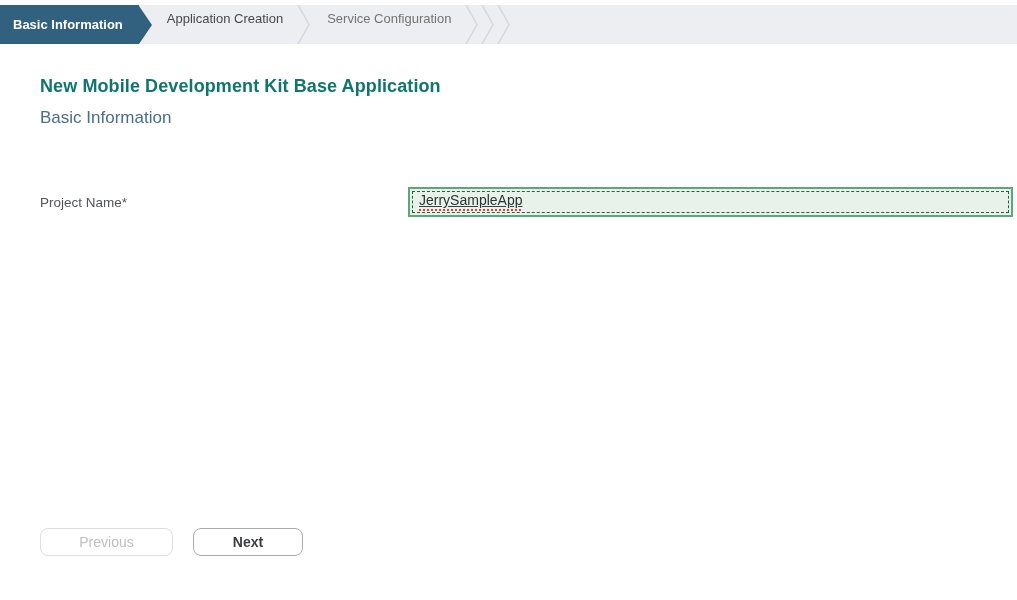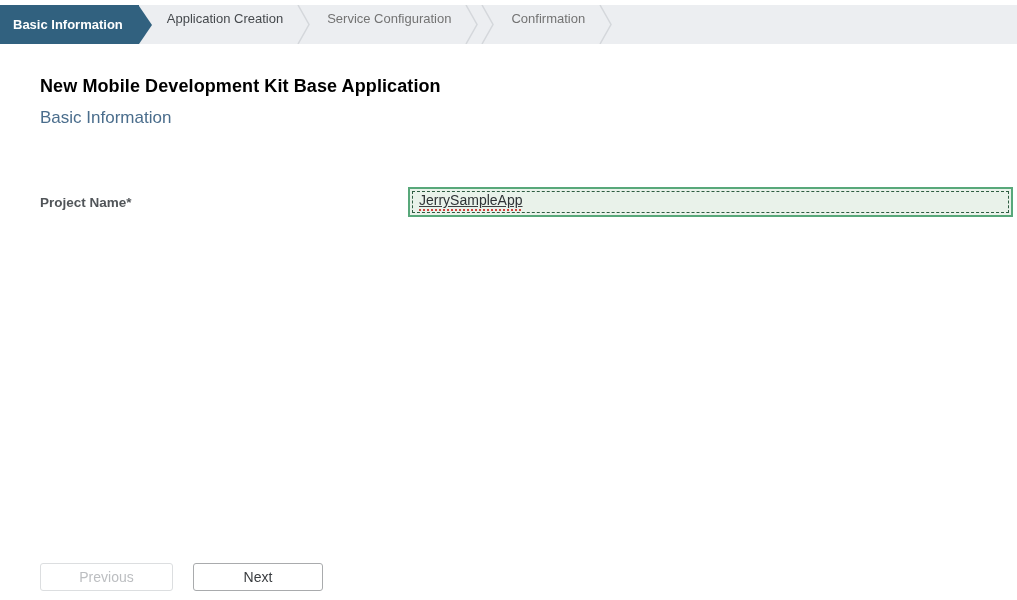--- a/index.html
+++ b/index.html
@@ -54,21 +54,21 @@
     display: flex;
     align-items: center;
     height: 39px;
   }
 
   
   .header { position: absolute; top: 76px; left: 40px; right: 20px; }
   .page-title {
     font-size: 18px;
     font-weight: 700;
-    color: #000000;
+    color: #0f766e;
     letter-spacing: 0.1px;
   }
   .page-subtitle {
     margin-top: 11px;
     font-size: 17px;
     font-weight: 400;
     color: #4a6d8c;
   }
 
   
@@ -76,21 +76,20 @@
     position: absolute;
     top: 187px; left: 40px; right: 4px;
     display: flex;
     align-items: center;
   }
   .field-label {
     width: 368px;
     font-size: 13.5px;
     color: #515559;
     flex: 0 0 auto;
-    font-weight: bold;
   }
   .text-input {
     flex: 1 1 auto;
     height: 30px;
     background: #e9f2ea;
     border: 2px solid #58a87a;
     outline: 1px dashed #2e5d42;
     outline-offset: -5px;
     display: flex;
     align-items: center;
@@ -112,38 +111,38 @@
 
   
   .footer {
     position: absolute;
     top: 528px; left: 40px;
     display: flex;
     gap: 20px;
   }
   .btn {
     height: 28px;
-    border-radius: 3px;
+    border-radius: 8px;
     background: #ffffff;
     font-family: "Liberation Sans", sans-serif;
     font-size: 14px;
     text-align: center;
-    margin-top: 35px;
   }
   .btn-previous {
     width: 133px;
     border: 1px solid #dcdee0;
     color: #bcbec1;
     cursor: default;
   }
   .btn-next {
-    width: 130px;
+    width: 110px;
     border: 1px solid #a9abad;
     color: #3a3d40;
     cursor: pointer;
+    font-weight: bold;
   }
 </style>
 </head>
 <body>
 
 <div class="page">
 
   <div class="step-bar">
 
     <div class="step-active">
@@ -168,23 +167,20 @@
           <polyline points="2,0 13,19.5 2,39" fill="none" stroke="#d4d7db" stroke-width="1.5"></polyline>
         </svg>
     </span>
 
     <span class="chev">
       <svg width="16" height="39" viewBox="0 0 16 39">
           <polyline points="2,0 13,19.5 2,39" fill="none" stroke="#d4d7db" stroke-width="1.5"></polyline>
         </svg>
     </span>
 
-    <div class="step-item step-disabled">
-      <span>Confirmation</span>
-    </div>
     <span class="chev">
       <svg width="16" height="39" viewBox="0 0 16 39">
           <polyline points="2,0 13,19.5 2,39" fill="none" stroke="#d4d7db" stroke-width="1.5"></polyline>
         </svg>
     </span>
 
   </div>
 
   <div class="header">
     <div class="page-title">New Mobile Development Kit Base Application</div>

